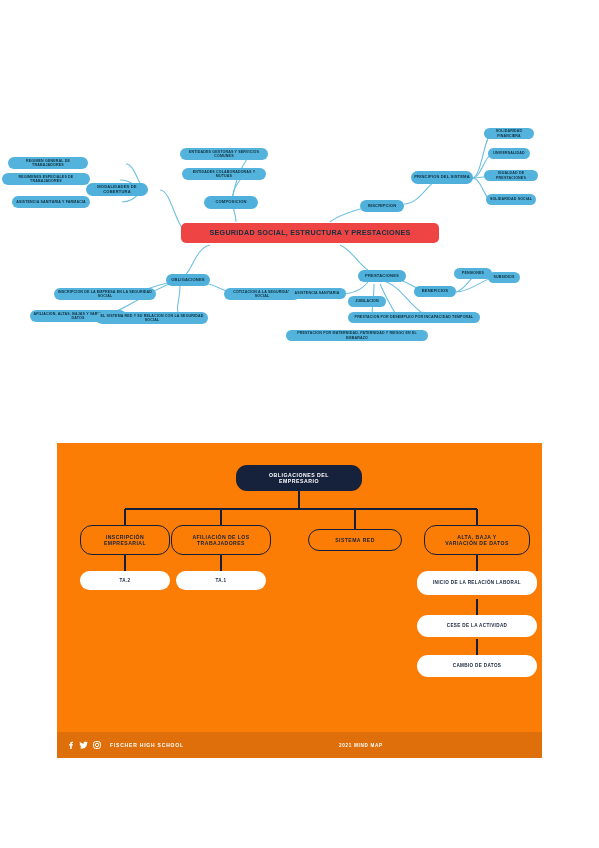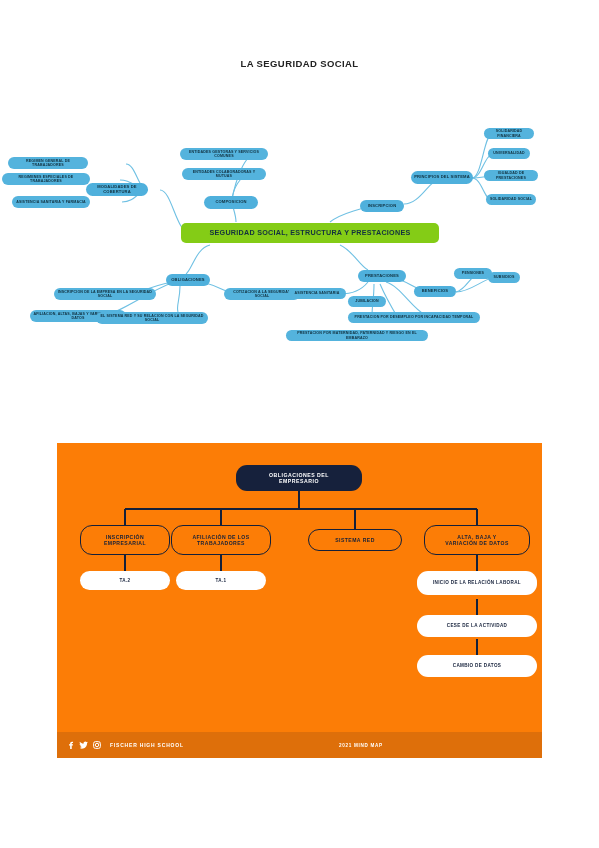--- a/index.html
+++ b/index.html
@@ -56,21 +56,21 @@
     line-height: 1.15;
     display: flex;
     align-items: center;
     justify-content: center;
     text-align: center;
     padding: 1px 3px;
     white-space: normal;
     overflow: hidden;
   }
   .mnode.root {
-    background: #84cc16;
+    background: #ef4444;
     border-radius: 5px;
     font-size: 7.2px;
     letter-spacing: 0.25px;
     color: #13313f;
   }
   .mnode.branch {
     background: #4fb0dc;
     font-size: 4.1px;
   }
 
@@ -162,21 +162,20 @@
     color: #ffffff;
     font-size: 4.6px;
     font-weight: 700;
     letter-spacing: 0.7px;
   }
 </style>
 </head>
 <body>
 
 <div id="doc-title">
-  <div>LA SEGURIDAD SOCIAL</div>
 </div>
 
 <div id="mindmap">
 
   <svg viewBox="0 0 599 260">
     <g fill="none" stroke="#6fc0e3" stroke-width="1.1">
 
       <path d="M190,123 C176,123 172,80 160,80"></path>
 
       <path d="M148,80 C138,80 136,54 126,54"></path>

